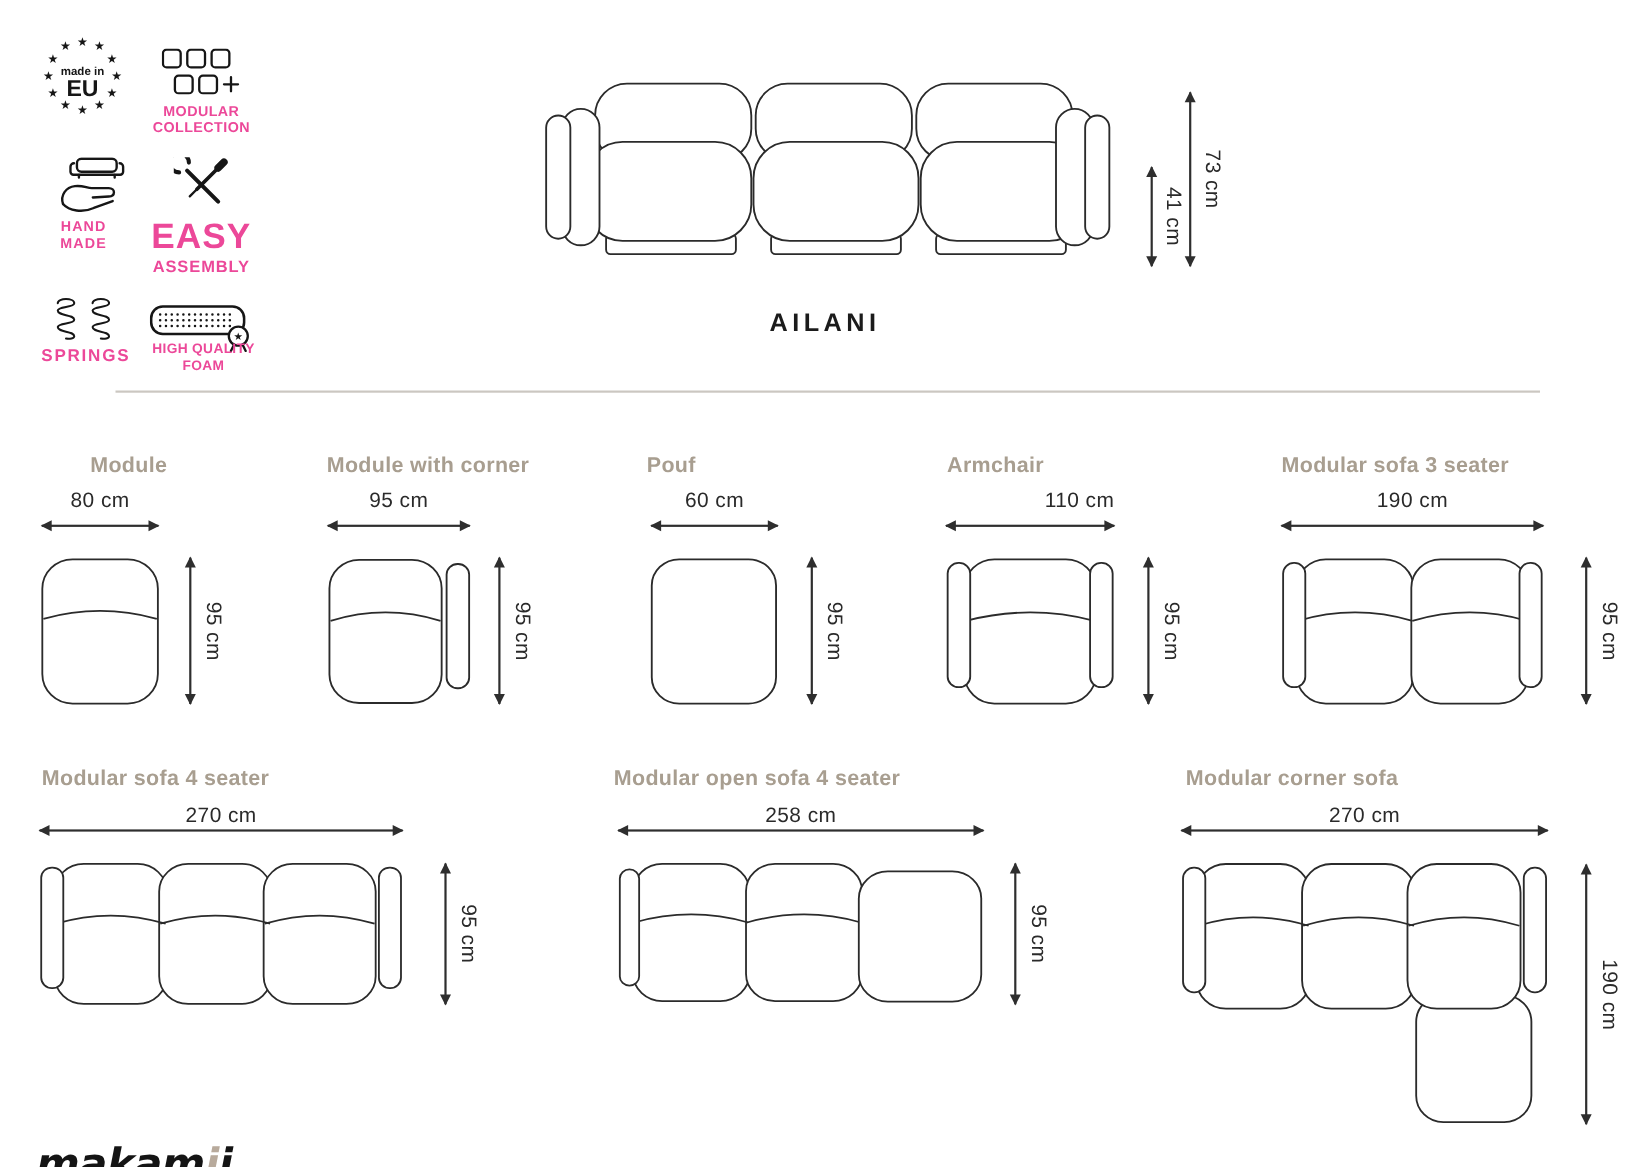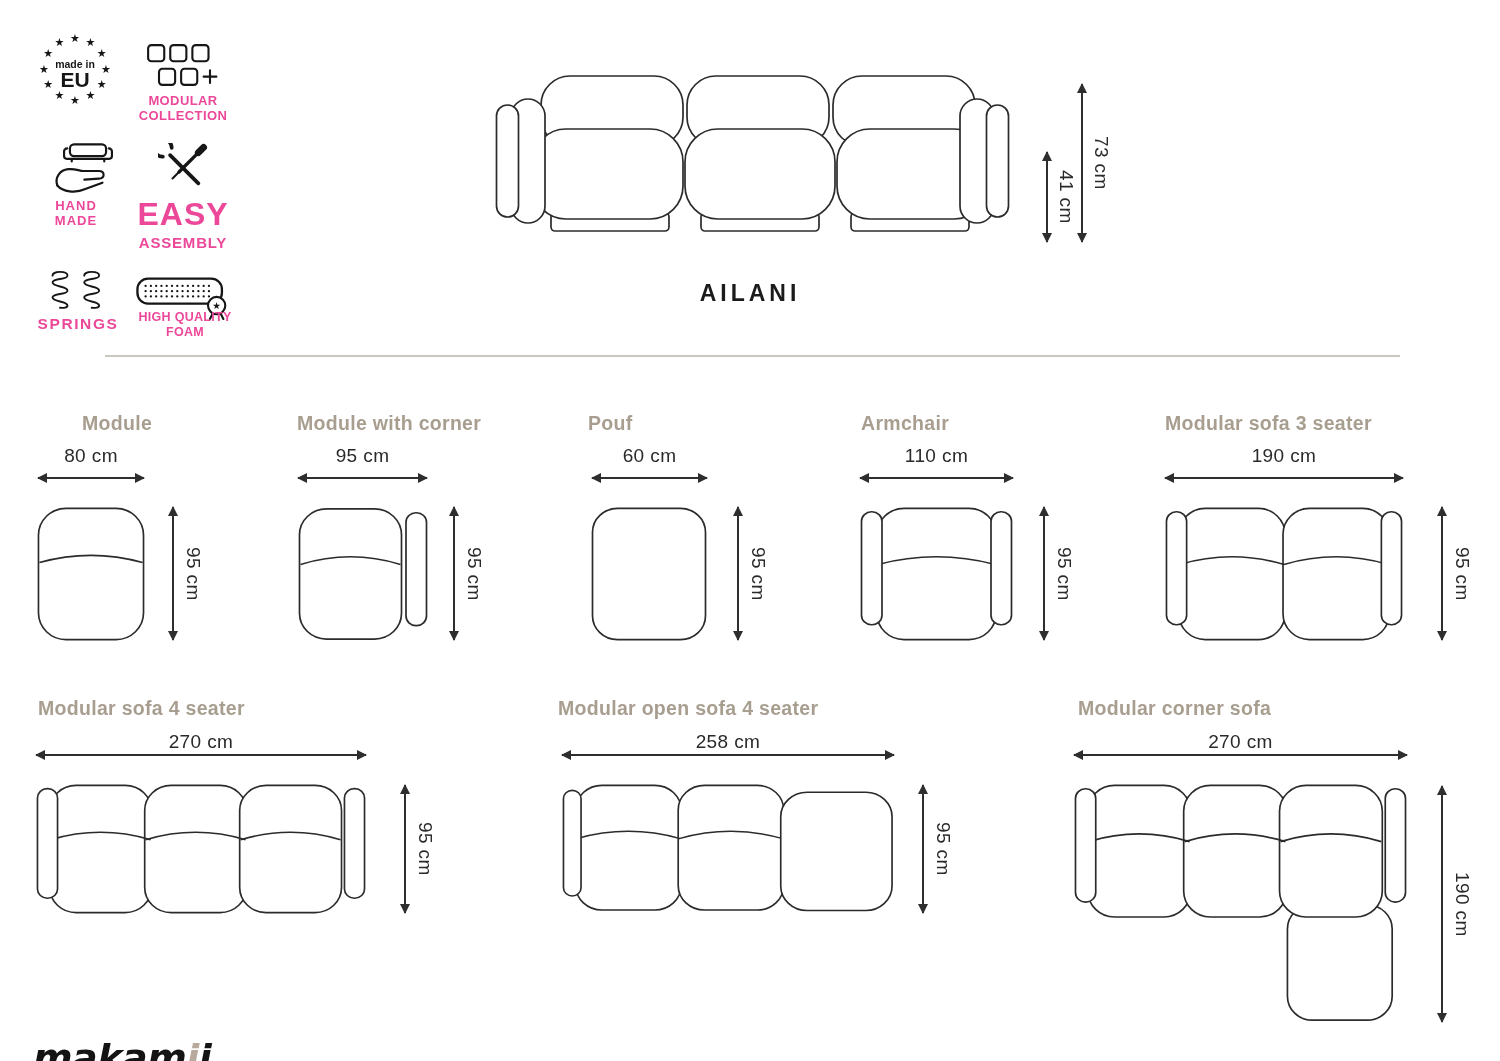--- a/index.html
+++ b/index.html
@@ -193,21 +193,21 @@
   <div class="mtitle" style="left:588px;top:412px;">Pouf</div>
   <div class="dim" style="left:592px;top:445px;width:115px;">60 cm</div>
   <div class="ha" style="left:592px;top:477px;width:115px;"></div>
   <svg class="draw abs" style="left:591px;top:507px;" width="116" height="134" viewBox="0 0 116 140" preserveAspectRatio="none">
     <rect x="1.5" y="1.5" width="113" height="137" rx="25"></rect>
   </svg>
   <div class="va" style="left:737px;top:507px;height:133px;"></div>
   <div class="vdim" style="left:745px;top:507px;height:133px;width:26px;">95 cm</div>
 
   <div class="mtitle" style="left:861px;top:412px;">Armchair</div>
-  <div class="dim" style="left:860px;top:445px;width:153px;">110 cm</div>
+  <div class="dim" style="left:860px;top:445px;width:153px;text-align:right;">110 cm</div>
   <div class="ha" style="left:860px;top:477px;width:153px;"></div>
   <svg class="draw abs" style="left:860px;top:507px;" width="153" height="134" viewBox="0 0 153 140" preserveAspectRatio="none">
     <rect x="17" y="1.5" width="119" height="137" rx="27"></rect>
     <path d="M18 60 Q76.5 44 135 60"></path>
     <rect x="1.5" y="5" width="20.5" height="118" rx="10"></rect>
     <rect x="131" y="5" width="20.5" height="118" rx="10"></rect>
   </svg>
   <div class="va" style="left:1043px;top:507px;height:133px;"></div>
   <div class="vdim" style="left:1051px;top:507px;height:133px;width:26px;">95 cm</div>
 

